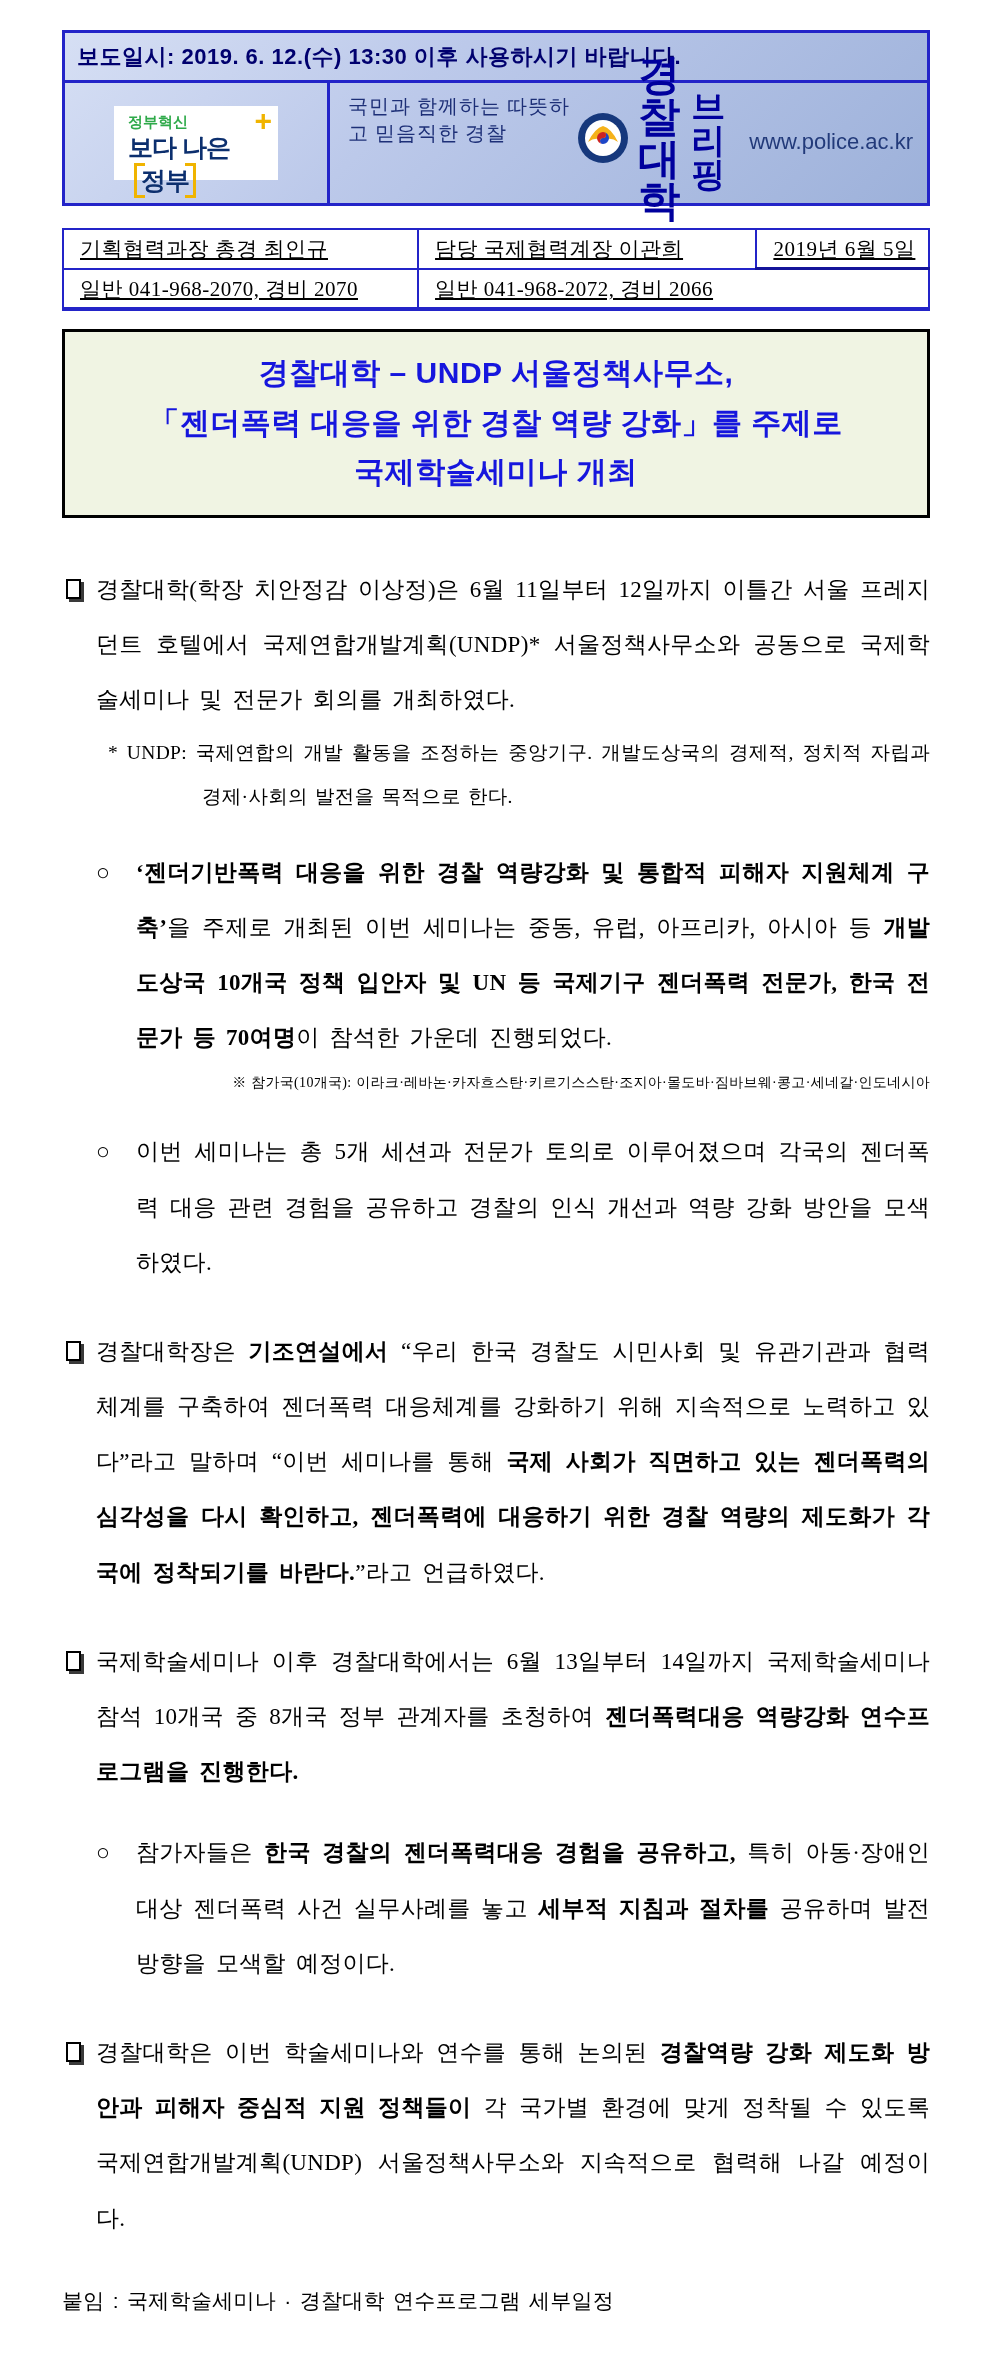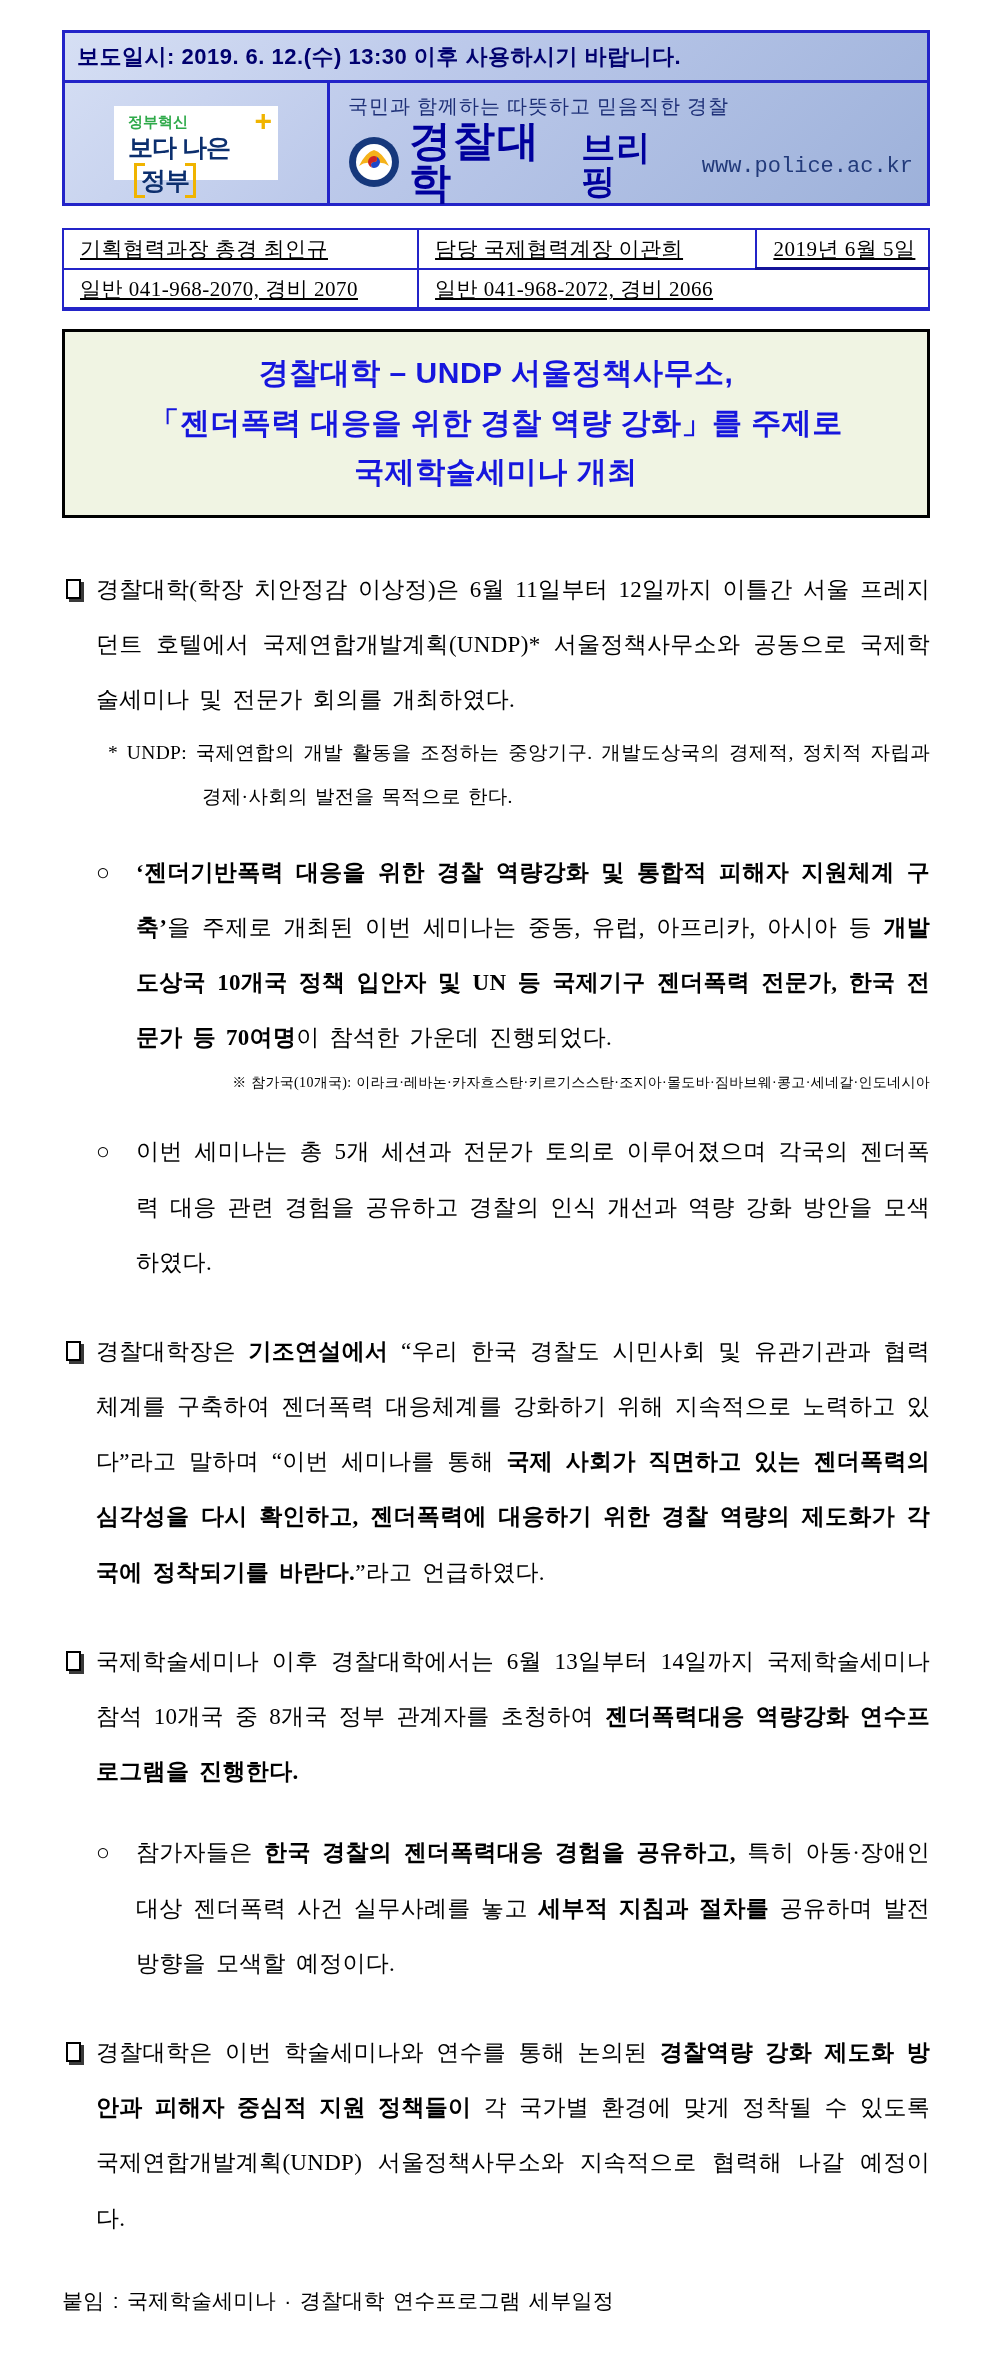--- a/index.html
+++ b/index.html
@@ -32,29 +32,29 @@
     position:relative; font-family:"Liberation Sans","DejaVu Sans",sans-serif;
   }
   .gov-logo .l1 { color:#2faa4a; font-size:15px; font-weight:bold; line-height:1.1; }
   .gov-logo .l2 { color:#0c2f6e; font-size:25px; font-weight:bold; line-height:1.3; letter-spacing:-1px; }
   .gov-logo .brk { position:relative; padding:1px 7px; margin-left:6px; display:inline-block; }
   .gov-logo .brk::before { content:""; position:absolute; left:0; top:0; bottom:0; width:8px;
     border:3px solid #f0b400; border-right:none; }
   .gov-logo .brk::after { content:""; position:absolute; right:0; top:0; bottom:0; width:8px;
     border:3px solid #f0b400; border-left:none; }
   .gov-logo .plus { position:absolute; top:0px; right:6px; color:#f0b400; font-size:30px; font-weight:bold; line-height:1; }
-  .header-right { flex:1; padding:6px 14px 12px 18px; display:flex; flex-direction:column; justify-content:space-between; }
+  .header-right { flex:1; padding:6px 14px 12px 18px; display:flex; flex-direction:row; justify-content:space-between; }
   .slogan { color:#1d2f77; font-size:20px; letter-spacing:1px; padding-top:4px; }
   .brand-row { display:flex; align-items:center; gap:9px; padding-bottom:4px; }
   .emblem { width:52px; height:52px; flex:0 0 auto; }
   .org-name { font-family:"Liberation Sans","DejaVu Sans",sans-serif; font-weight:bold;
     color:#00009d; font-size:42px; letter-spacing:2px; line-height:1; }
   .brief-name { font-family:"Liberation Sans","DejaVu Sans",sans-serif; font-weight:bold;
     color:#00009d; font-size:34px; letter-spacing:1px; line-height:1; padding-top:4px; }
-  .website { font-family:Liberation Mono, monospace; color:#223a7a;
+  .website { font-family:Liberation Sans, sans-serif; color:#223a7a;
     font-size:22px; margin-left:14px; padding-top:8px; }
 
   
   .contact-table { width:100%; border-collapse:collapse; margin-top:22px;
     font-family:"Liberation Serif","DejaVu Serif",serif;text-decoration:underline; }
   .contact-table td {
     border:2px solid #2324c8; font-size:21px; padding:5px 12px 4px 16px; letter-spacing:0.5px;
   }
   .contact-table .date-cell { text-align:center; border-bottom:3px solid #14149a; }
   .contact-table tr:last-child td { border-bottom:4px solid #2324c8; }

